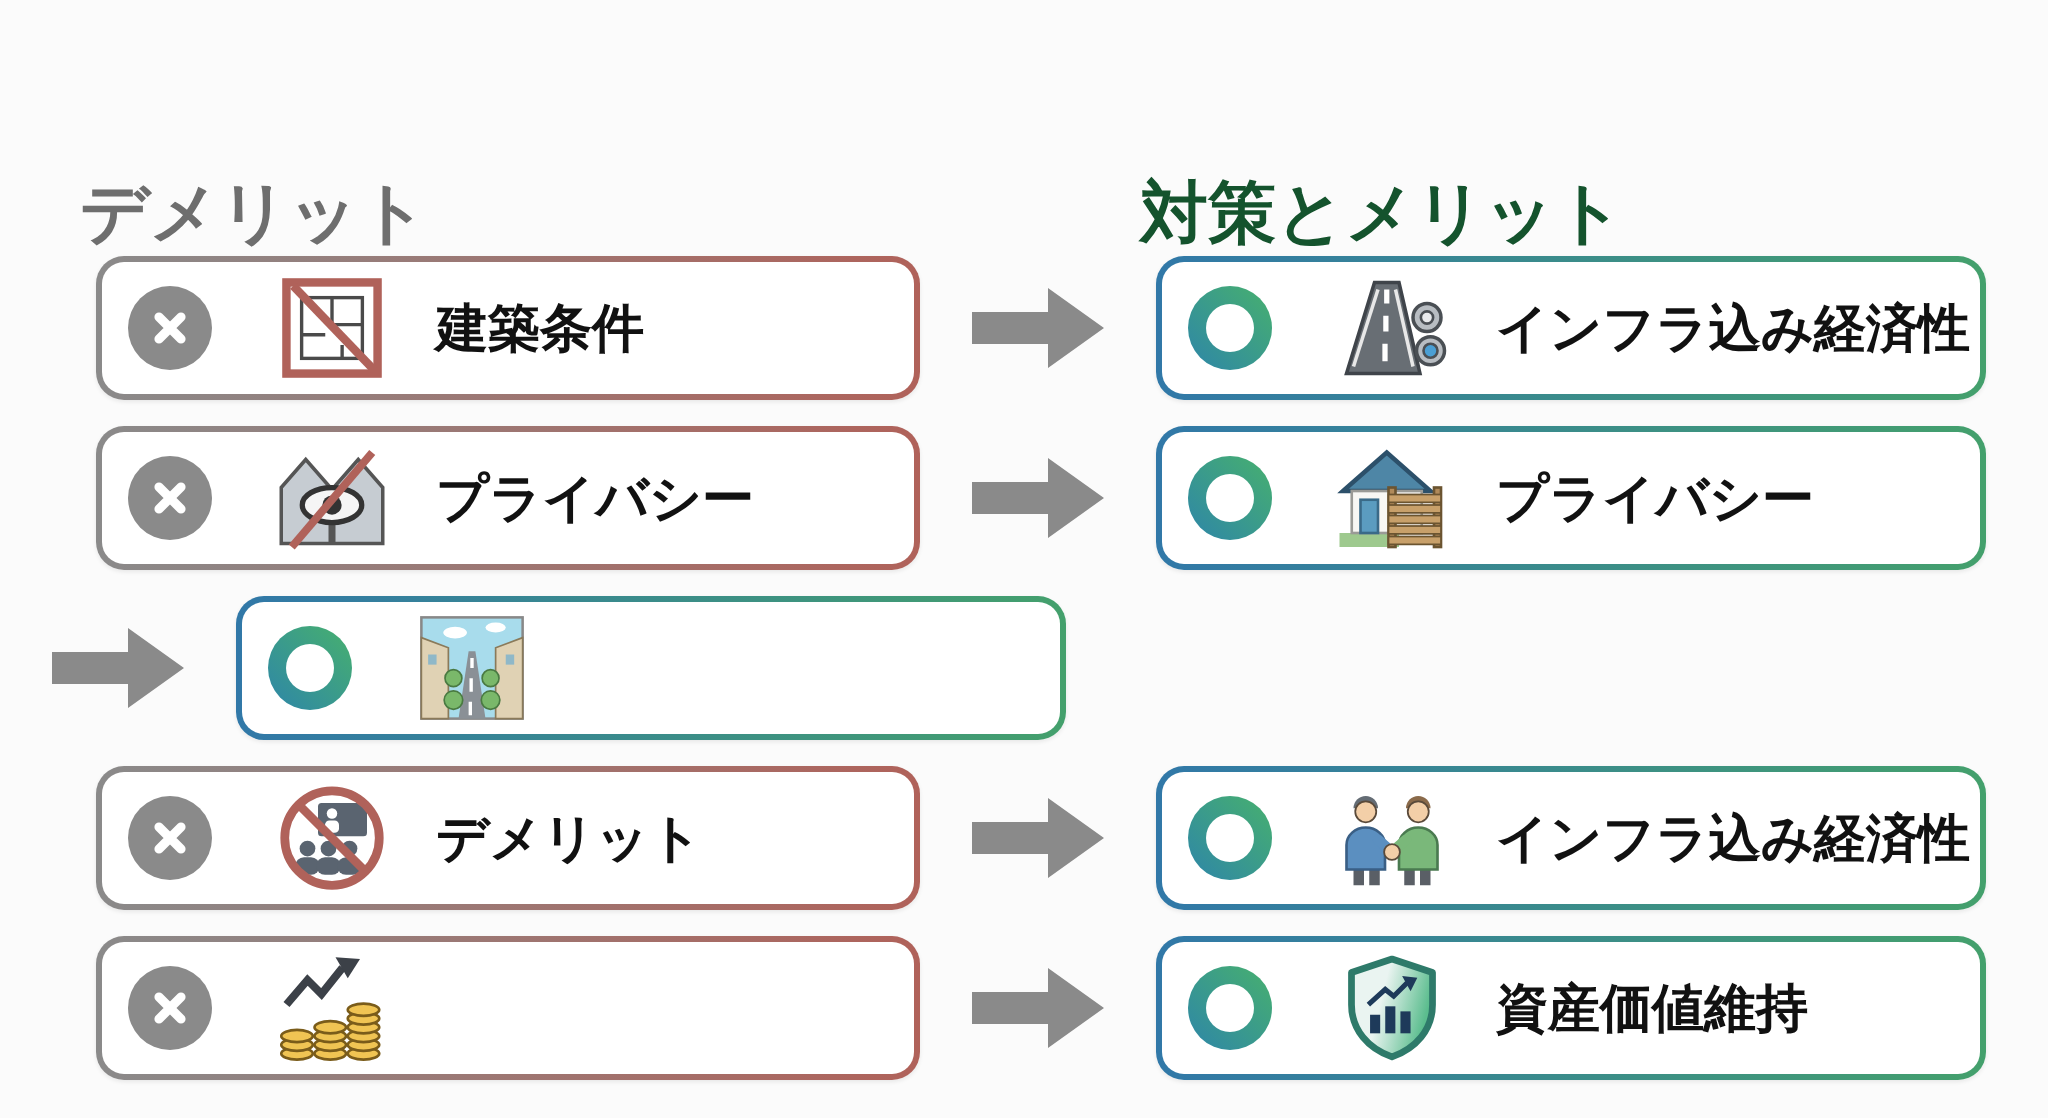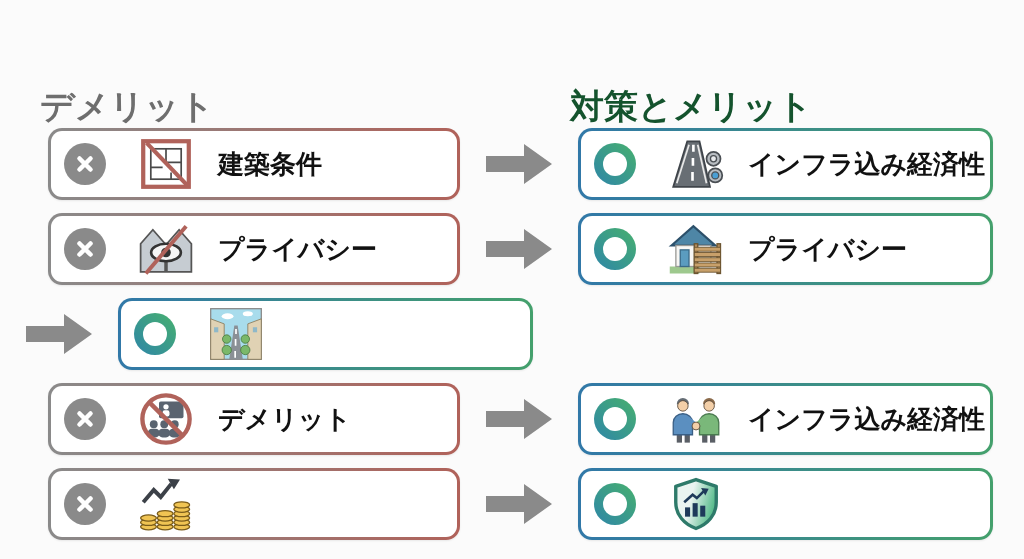--- a/index.html
+++ b/index.html
@@ -301,18 +301,19 @@
                 </linearGradient>
               </defs>
               <path d="M32 3 L56 11 V30 C56 45 46 56 32 61 C18 56 8 45 8 30 V11 Z" fill="url(#shg)" stroke="#2e7a6a" stroke-width="4" stroke-linejoin="round"></path>
               <rect x="19" y="36" width="6" height="11" fill="#1e3a5a"></rect>
               <rect x="28" y="31" width="6" height="16" fill="#1e3a5a"></rect>
               <rect x="37" y="34" width="6" height="13" fill="#1e3a5a"></rect>
               <path d="M18 30 L28 21 L33 25 L41 17" stroke="#1e3a5a" stroke-width="3" fill="none"></path>
               <polygon points="38,13 47,14 43,22" fill="#1e3a5a"></polygon>
             </svg>
           </span>
+          <span class="card-label">資産価値維持</span>
         </div>
       </div>
     </div>
 
   </div>
 </div>
 
 </body></html>

